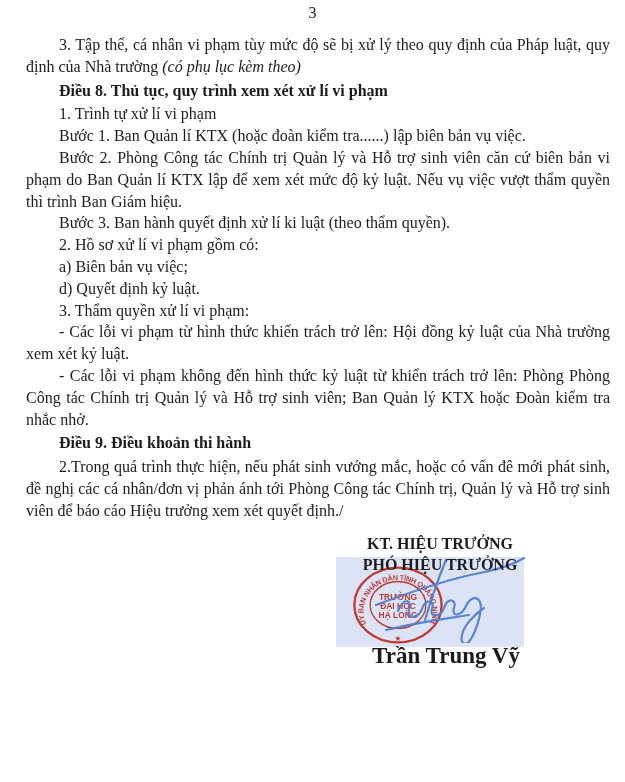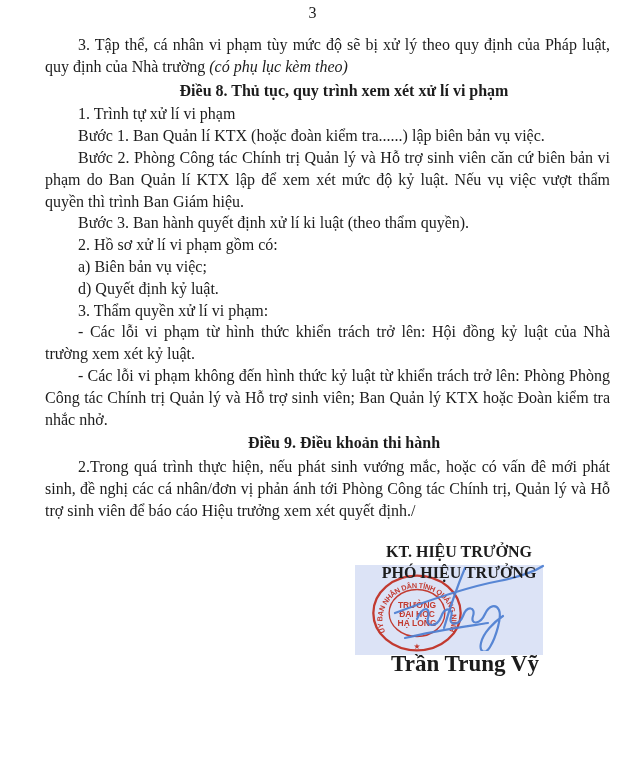--- a/index.html
+++ b/index.html
@@ -13,39 +13,39 @@
     color: #1c1c1c;
     overflow: hidden;
   }
   .page-number {
     padding-top: 4px;
     text-align: center;
     font-size: 16px;
     line-height: 17px;
   }
   .body-text {
-    padding: 13px 15px 0 45px;
+    padding: 13px 15px 0 26px;
   }
   .para {
     font-size: 16px;
     line-height: 21.8px;
     text-align: justify;
     text-indent: 33px;
     margin: 0;
   }
   .heading {
     font-weight: bold;
-    text-align: center;
+    text-align: left;
     margin: 2px 0;
   }
   .italic { font-style: italic; }
   .sign-area {
     position: relative;
     height: 170px;
-    margin-top: 17px;
+    margin-top: 9px;
   }
   .sign-titles {
     position: absolute;
     left: 300px;
     top: 2px;
     width: 228px;
     text-align: center;
     font-weight: bold;
     font-size: 16px;
     line-height: 21px;

